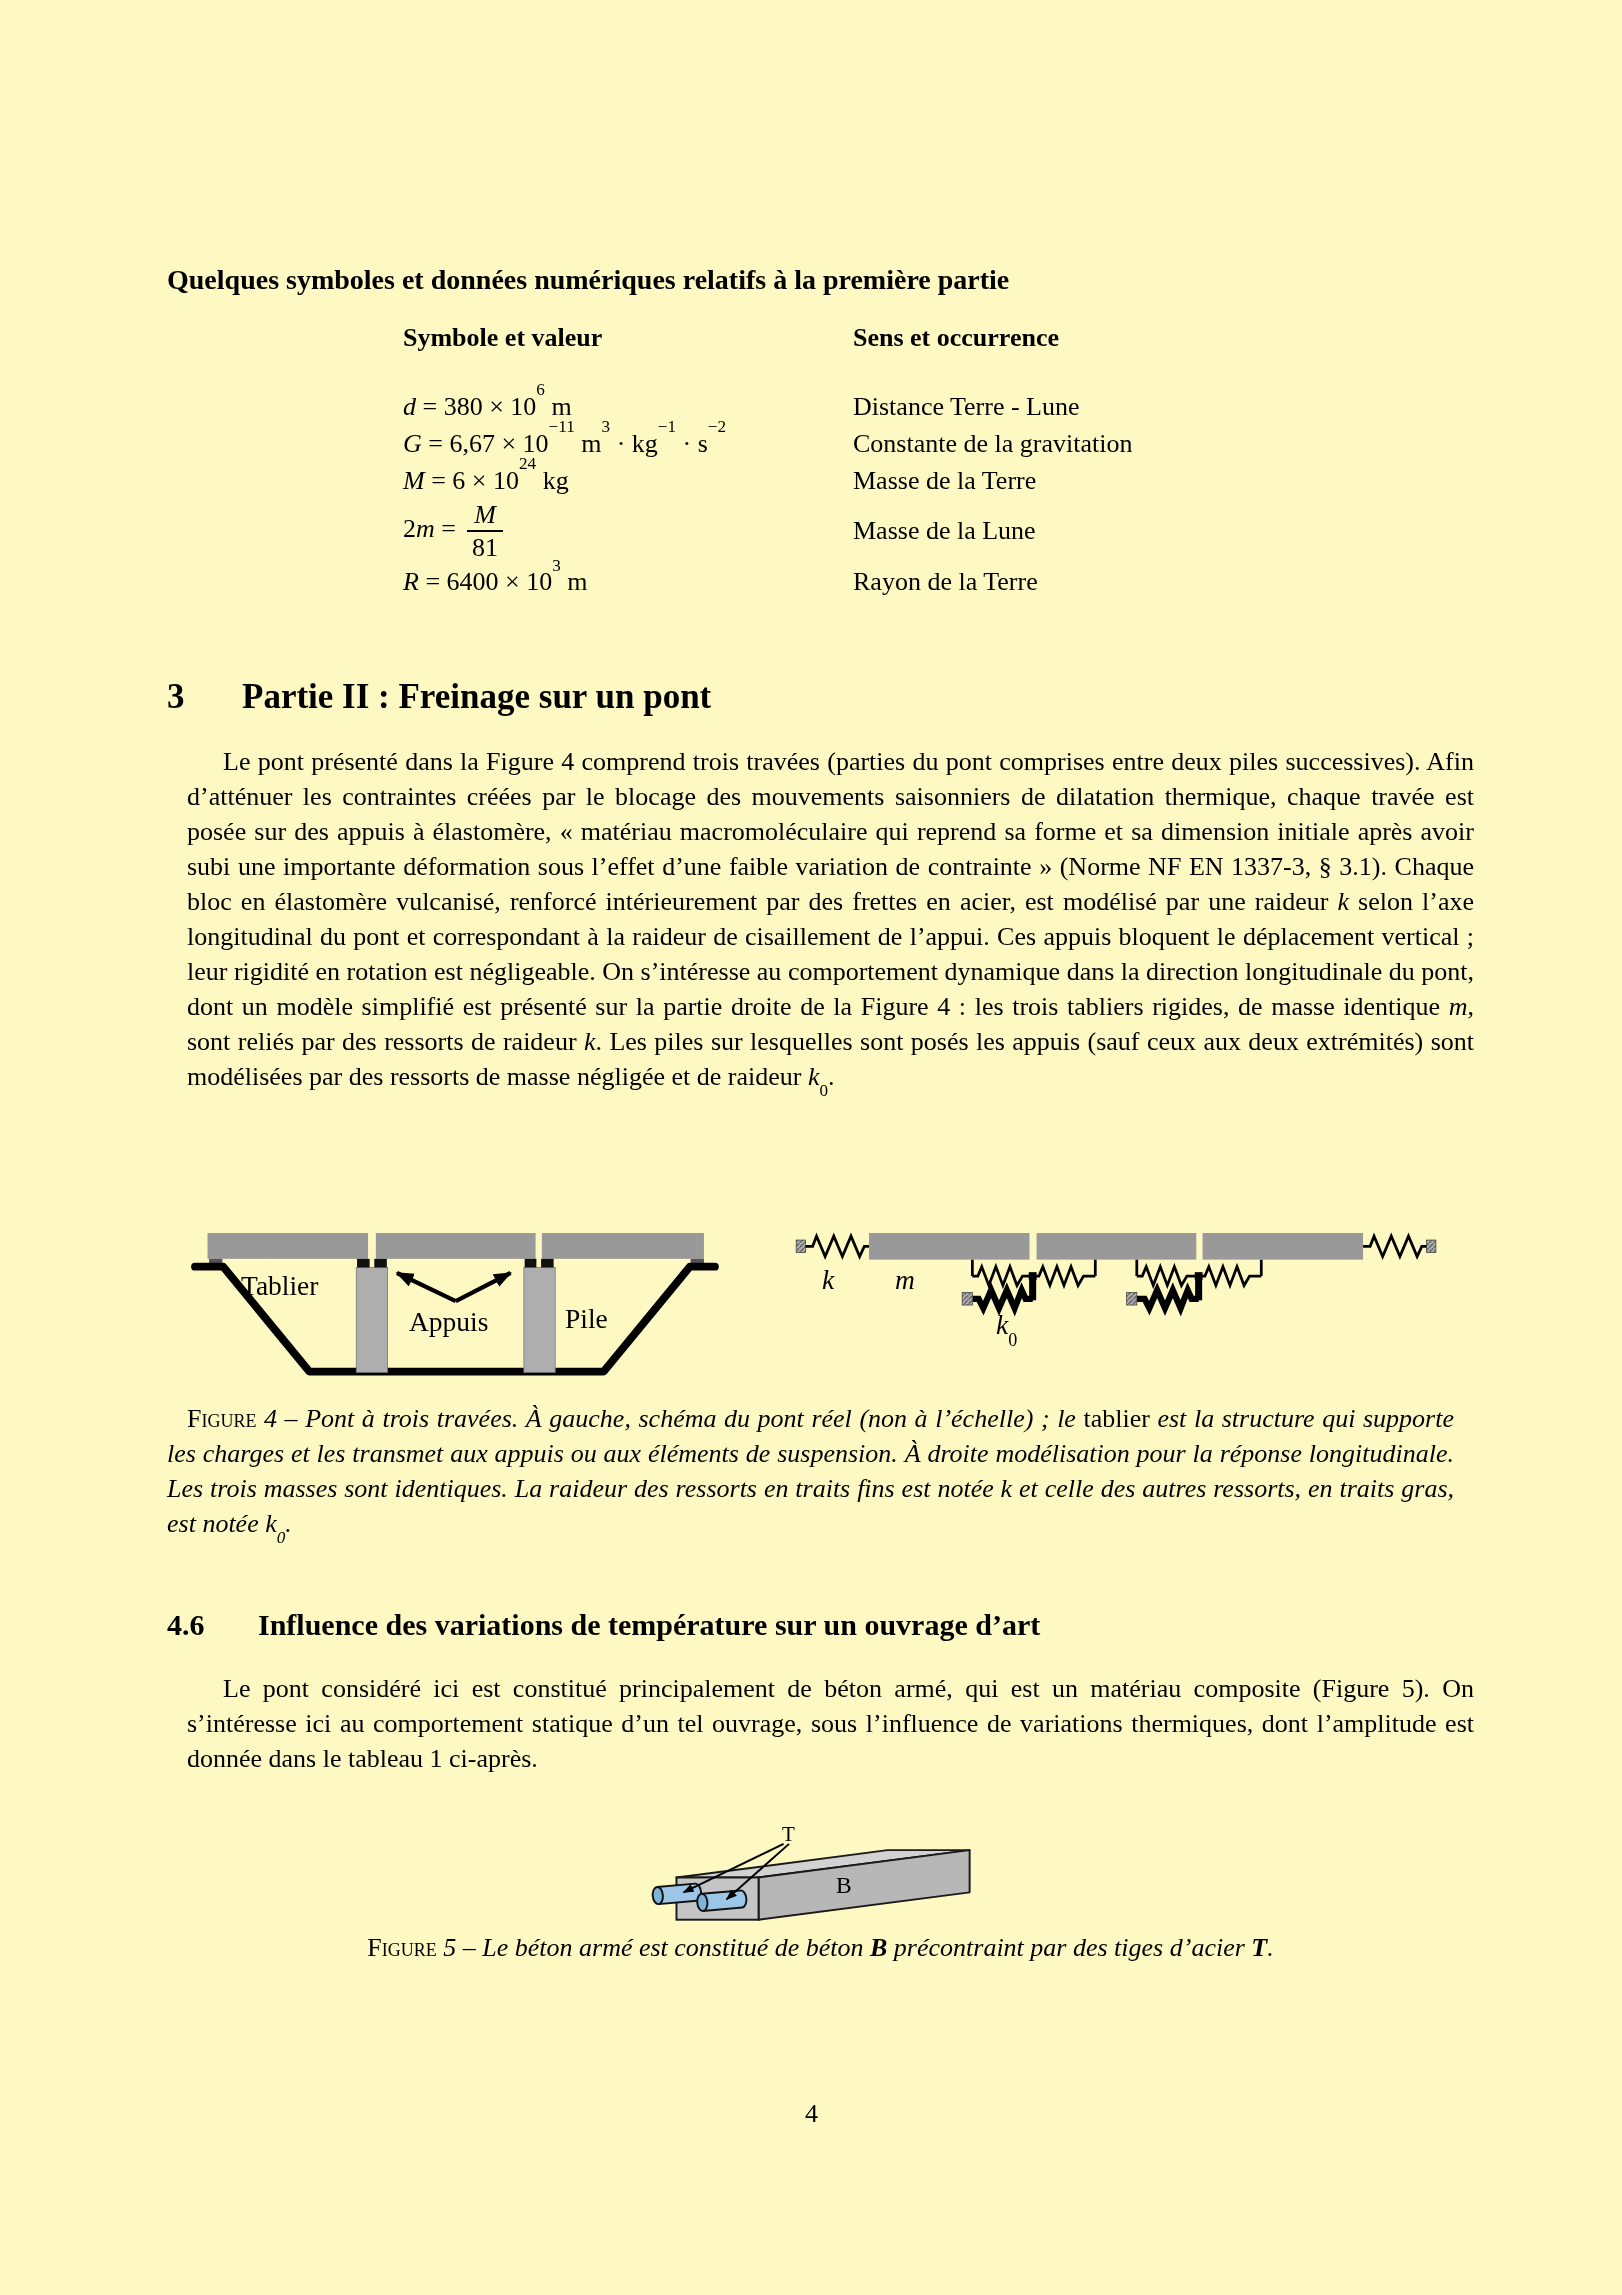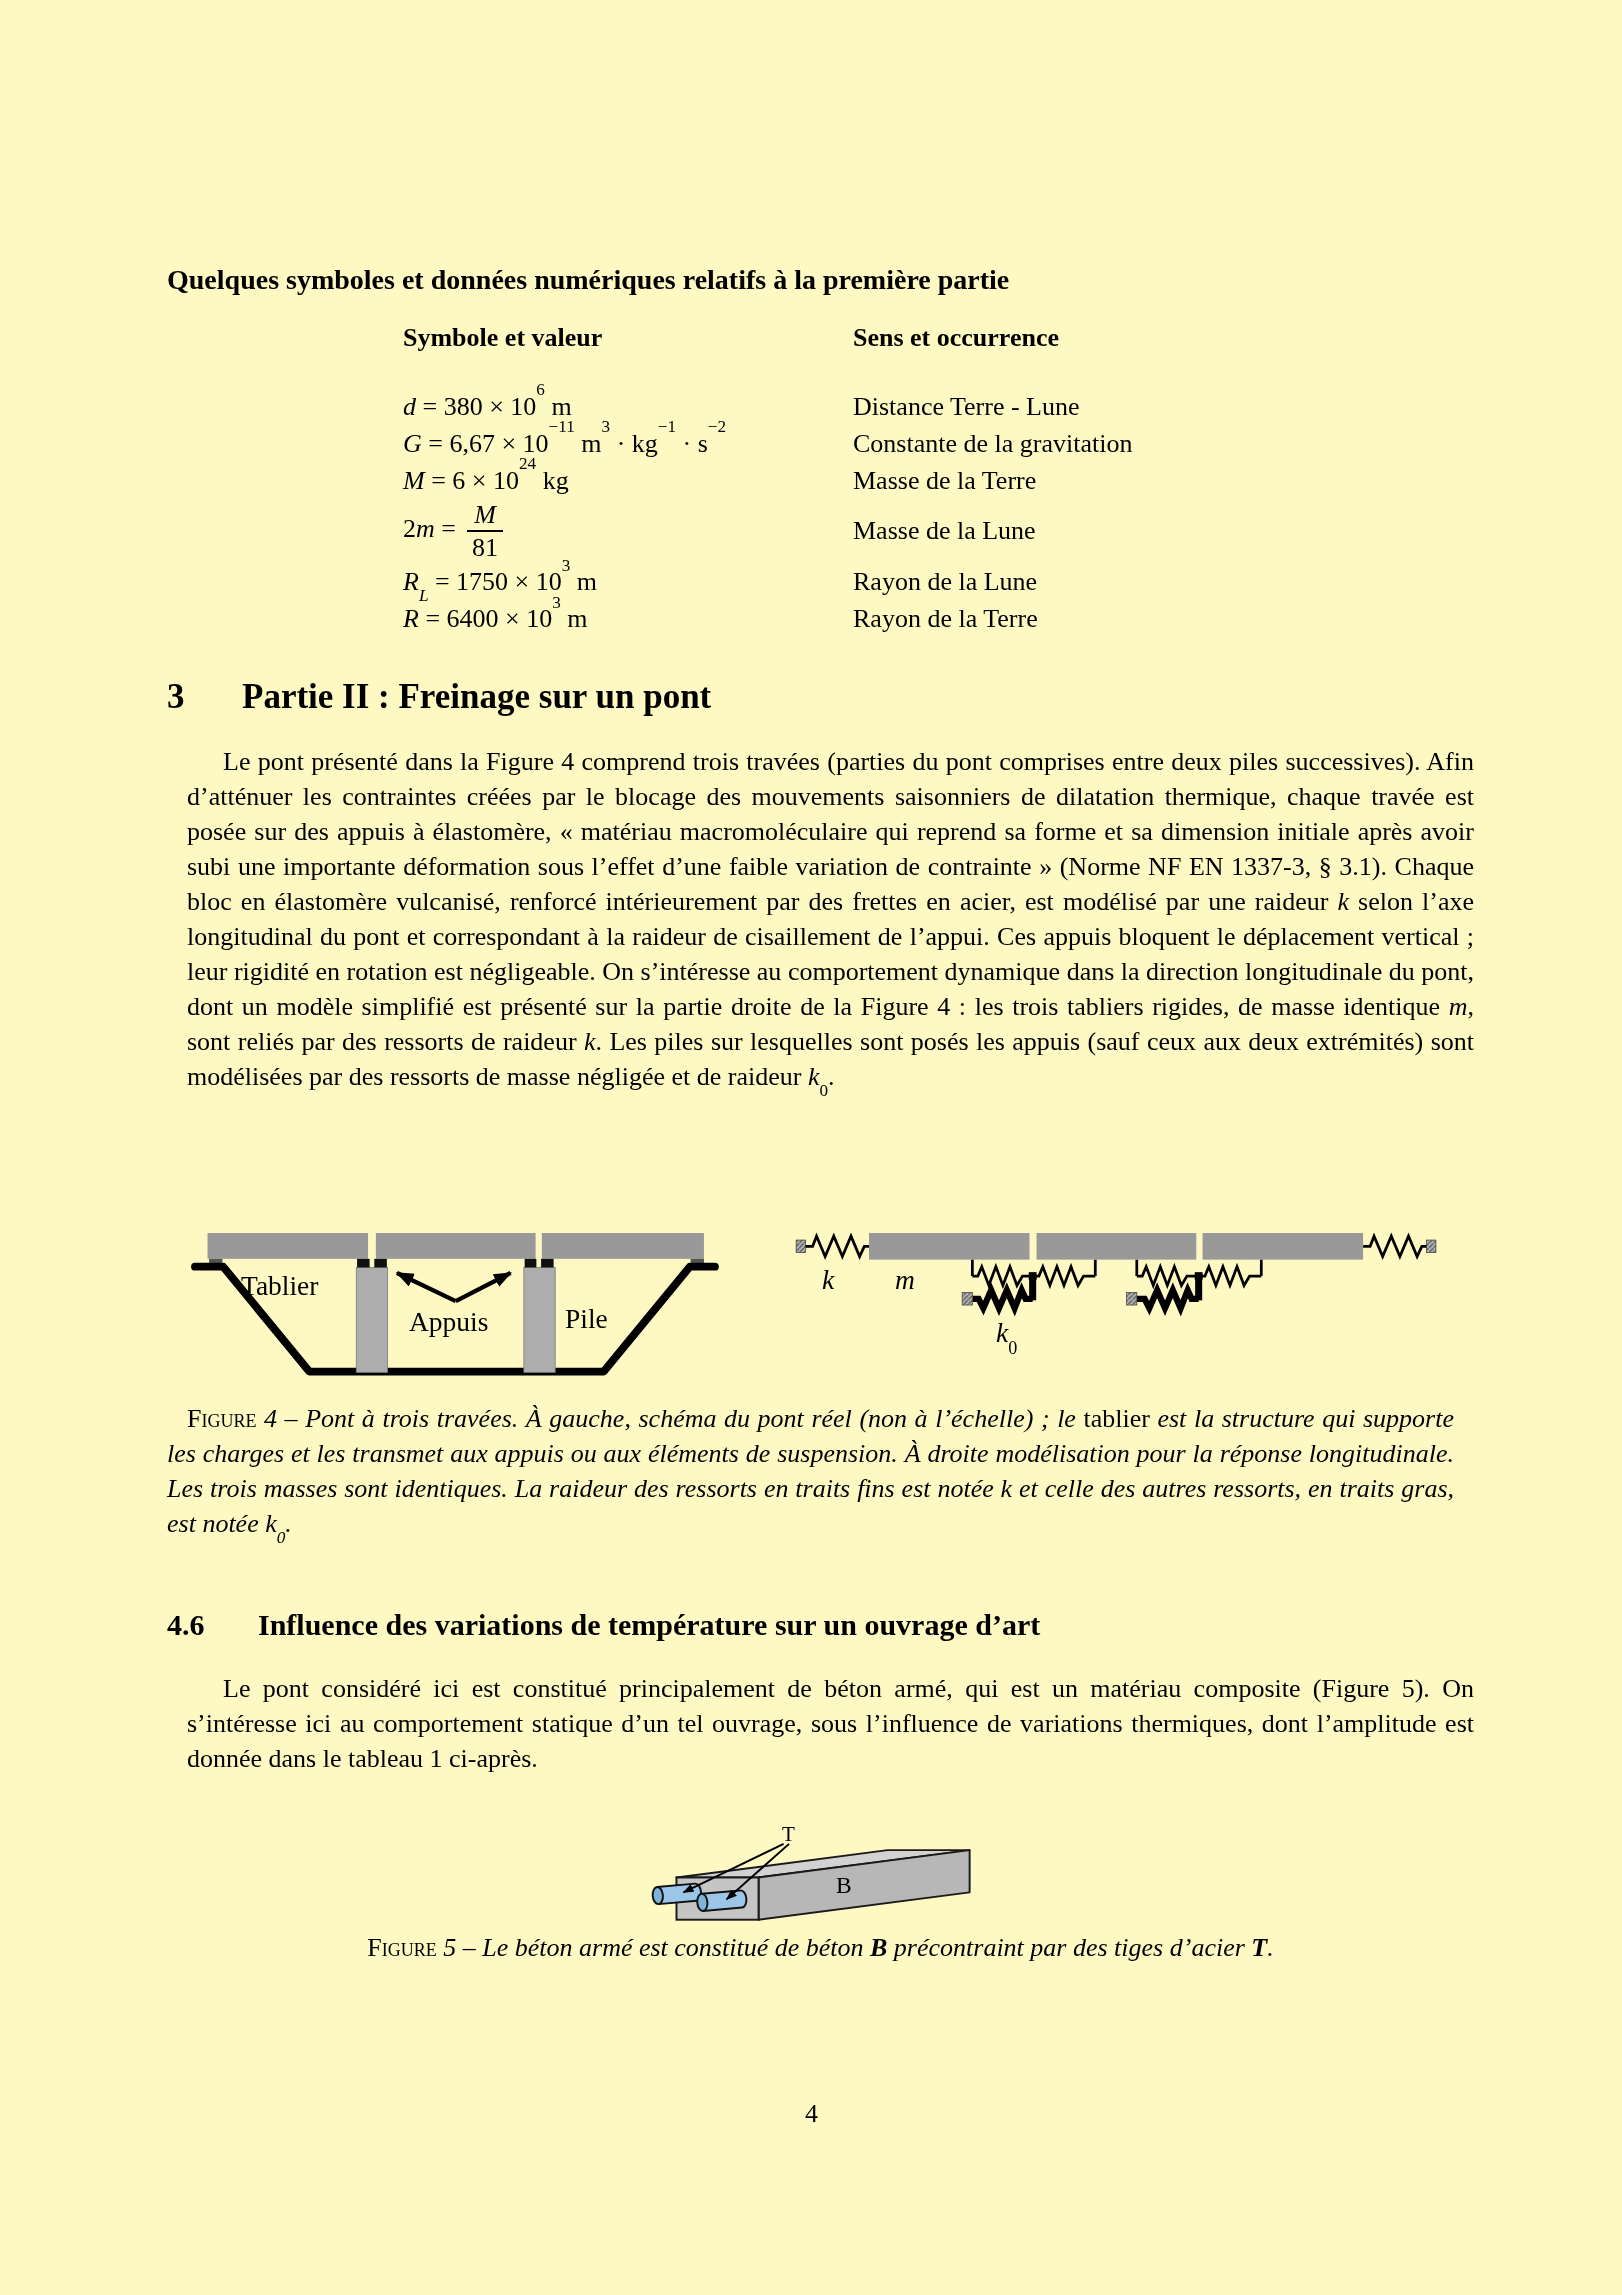--- a/index.html
+++ b/index.html
@@ -70,24 +70,20 @@
       <div class="sym-c2">Masse de la Terre</div>
     </div>
     <div class="sym-row">
       <div class="sym-c1">2<span class="sg-i">m</span> = <span class="frac">
             <span class="fnum">M</span>
             <span class="fden">81</span>
           </span></div>
       <div class="sym-c2">Masse de la Lune</div>
     </div>
     <div class="sym-row">
-      <div class="sym-c1"><span class="sg-i">R</span><sub style="font-style: italic;">L</sub> = 1750 × 10<sup>3</sup> m</div>
-      <div class="sym-c2">Rayon de la Lune</div>
-    </div>
-    <div class="sym-row">
       <div class="sym-c1"><span class="sg-i">R</span> = 6400 × 10<sup>3</sup> m</div>
       <div class="sym-c2">Rayon de la Terre</div>
     </div>
   </div>
 
   <div class="sec-head3">
     <span class="sec-num3">3</span><span>Partie II : Freinage sur un pont</span>
   </div>
 
   <div class="para para1">Le pont présenté dans la Figure 4 comprend trois travées (parties du pont comprises entre deux piles successives). Afin d’atténuer les contraintes créées par le blocage des mouvements saisonniers de dilatation thermique, chaque travée est posée sur des appuis à élastomère, « matériau macromoléculaire qui reprend sa forme et sa dimension initiale après avoir subi une importante déformation sous l’effet d’une faible variation de contrainte » (Norme NF EN 1337-3, § 3.1). Chaque bloc en élastomère vulcanisé, renforcé intérieurement par des frettes en acier, est modélisé par une raideur <span class="sg-i">k</span> selon l’axe longitudinal du pont et correspondant à la raideur de cisaillement de l’appui. Ces appuis bloquent le déplacement vertical ; leur rigidité en rotation est négligeable. On s’intéresse au comportement dynamique dans la direction longitudinale du pont, dont un modèle simplifié est présenté sur la partie droite de la Figure 4 : les trois tabliers rigides, de masse identique <span class="sg-i">m</span>, sont reliés par des ressorts de raideur <span class="sg-i">k</span>. Les piles sur lesquelles sont posés les appuis (sauf ceux aux deux extrémités) sont modélisées par des ressorts de masse négligée et de raideur <span class="sg-i">k</span><sub>0</sub>.</div>
@@ -162,21 +158,21 @@
         <path d="M443,57 V78 M602,57 V78" stroke="#000" stroke-width="3.5" fill="none"></path>
         <polyline points="443,78 450,78 455,66 464,90 473,66 482,90 491,66 500,90 507,78 522,78" fill="none" stroke="#000" stroke-width="3.5"></polyline>
         <polyline points="522,78 530,78 535,66 544,90 553,66 562,90 571,66 580,90 587,78 602,78" fill="none" stroke="#000" stroke-width="3.5"></polyline>
         <rect x="517" y="73" width="10" height="10" fill="#000"></rect>
         <path d="M522,78 V109" stroke="#000" stroke-width="9" fill="none"></path>
         <polyline points="522,107 513,107 508,96 499,119 489,96 479,119 469,96 459,119 453,107 443,107" fill="none" stroke="#000" stroke-width="8"></polyline>
         <rect x="430" y="99" width="13" height="16" fill="url(#hatchA)" stroke="#444" stroke-width="1"></rect>
       </svg>
       <div class="fig-label it" style="left:33px;top:49px;">k</div>
       <div class="fig-label it" style="left:106px;top:49px;">m</div>
-      <div class="fig-label it" style="left:207px;top:102px;"><span>k</span><sub class="up">0</sub></div>
+      <div class="fig-label it" style="left:207px;top:94px;"><span>k</span><sub class="up">0</sub></div>
     </div>
   </div>
 
   <div class="caption cap4"><span class="sg-sc">Figure</span> 4 – Pont à trois travées. À gauche, schéma du pont réel (non à l’échelle) ; le <span class="sg-rm">tablier</span> est la structure qui supporte les charges et les transmet aux appuis ou aux éléments de suspension. À droite modélisation pour la réponse longitudinale. Les trois masses sont identiques. La raideur des ressorts en traits fins est notée k et celle des autres ressorts, en traits gras, est notée k<sub>0</sub>.</div>
 
   <div class="sec-head31">
     <span class="sec-num31">4.6</span><span>Influence des variations de température sur un ouvrage d’art</span>
   </div>
 
   <div class="para para2">Le pont considéré ici est constitué principalement de béton armé, qui est un matériau composite (Figure 5). On s’intéresse ici au comportement statique d’un tel ouvrage, sous l’influence de variations thermiques, dont l’amplitude est donnée dans le tableau 1 ci-après.</div>

